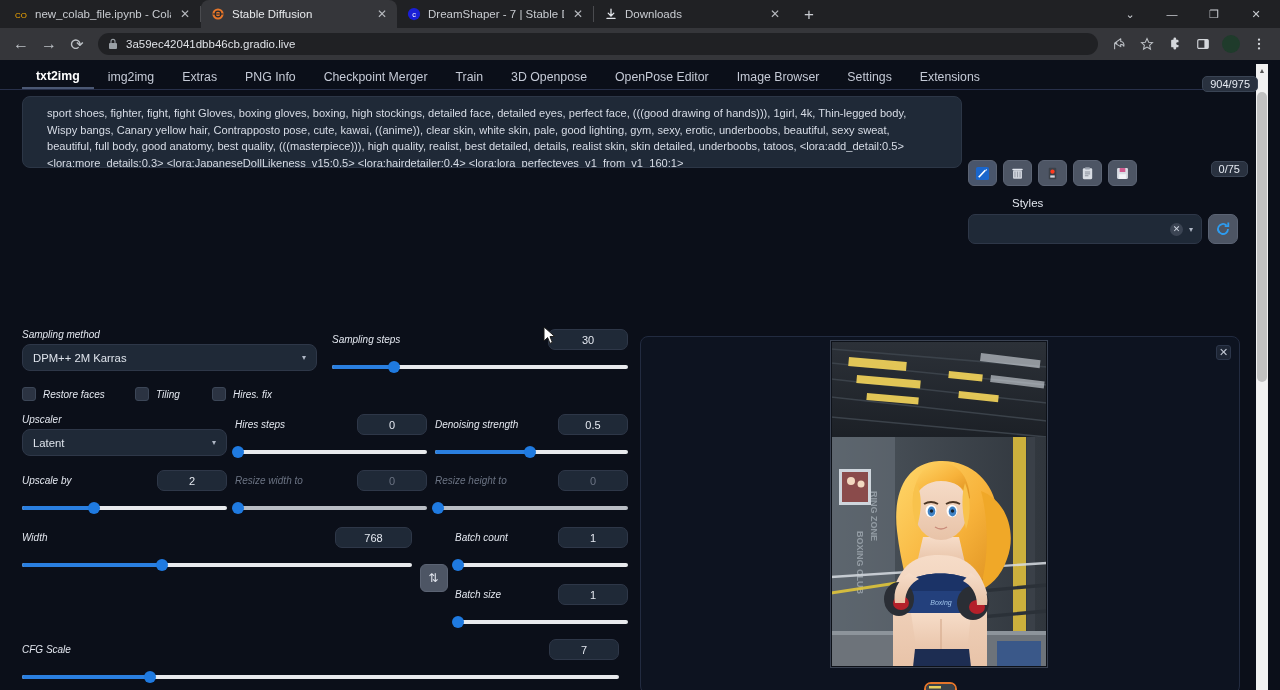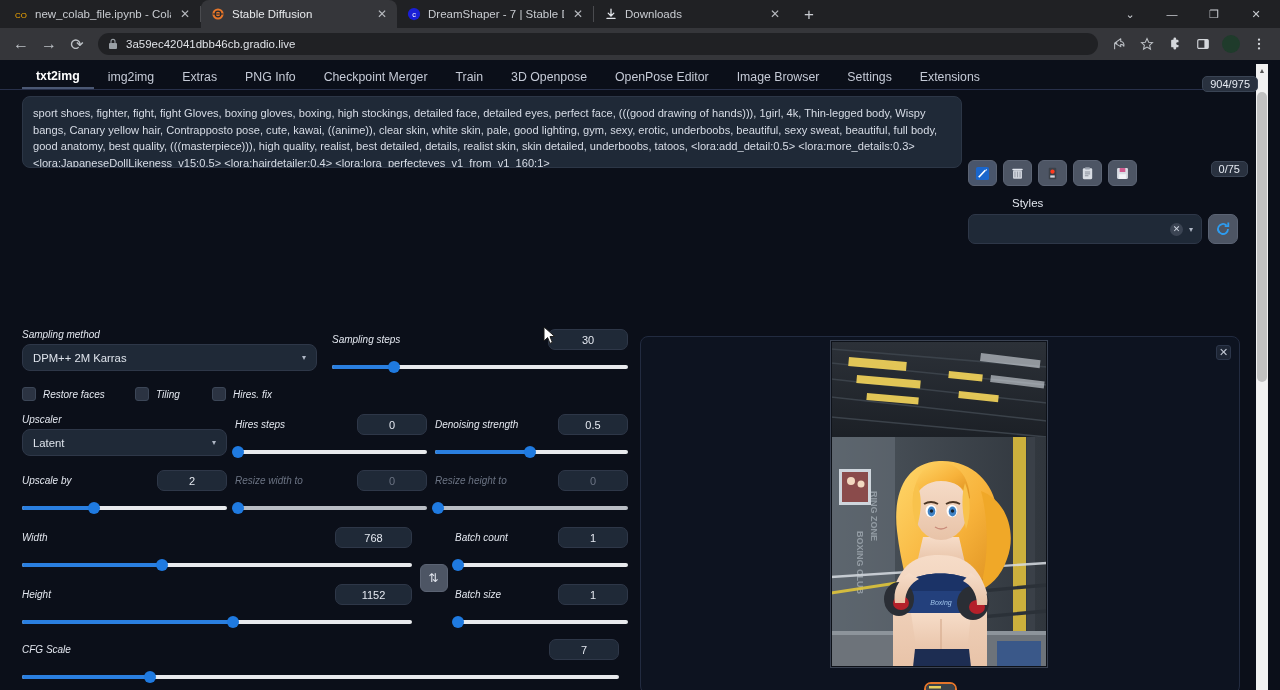--- a/index.html
+++ b/index.html
@@ -101,21 +101,21 @@
     color: #fff; font-weight: bold;
     border-bottom: 2px solid #4b5874; padding-bottom: 4px;
   }
 
   
   #prompt-wrap { position: relative; padding: 6px 22px 0 22px; }
   .promptbox {
     background: #1f2937; border: 1px solid #2c3646;
     border-radius: 8px; color: #d7dce6;
     font-size: 11.1px; line-height: 16.5px;
-    padding: 8px 10px;
+    padding: 8px 24px;
     position: relative;
   }
   #prompt-pos { width: 940px; height: 72px; overflow: hidden; }
   #prompt-neg { width: 940px; height: 60px; margin-top: 7px; overflow: hidden; }
   .token-badge {
     position: absolute; background: #29313f; border: 1px solid #3a4454;
     color: #e6eaf2; font-size: 11px; border-radius: 5px;
     padding: 1px 7px; z-index: 5;
   }
   #tok-pos { right: 10px; top: -14px; }
@@ -538,31 +538,20 @@
             <div class="lbl">Width</div>
             <div class="numbox" style="width:77px;margin-left:auto">768</div>
           </div>
           <div class="slider" style="margin-top:10px">
             <div class="track"></div>
             <div class="fill" style="width:36%"></div>
             <div class="knob" style="left:36%"></div>
           </div>
         </div>
 
-        <div style="margin-top:12px">
-          <div style="display:flex;align-items:center">
-            <div class="lbl">Height</div>
-            <div class="numbox" style="width:77px;margin-left:auto">1152</div>
-          </div>
-          <div class="slider" style="margin-top:10px">
-            <div class="track"></div>
-            <div class="fill" style="width:54%"></div>
-            <div class="knob" style="left:54%"></div>
-          </div>
-        </div>
       </div>
 
       <div style="width:43px;display:flex;align-items:center;justify-content:center">
         <div id="swap-btn">⇅</div>
       </div>
 
       <div style="width:173px">
         <div>
           <div style="display:flex;align-items:center">
             <div class="lbl">Batch count</div>

